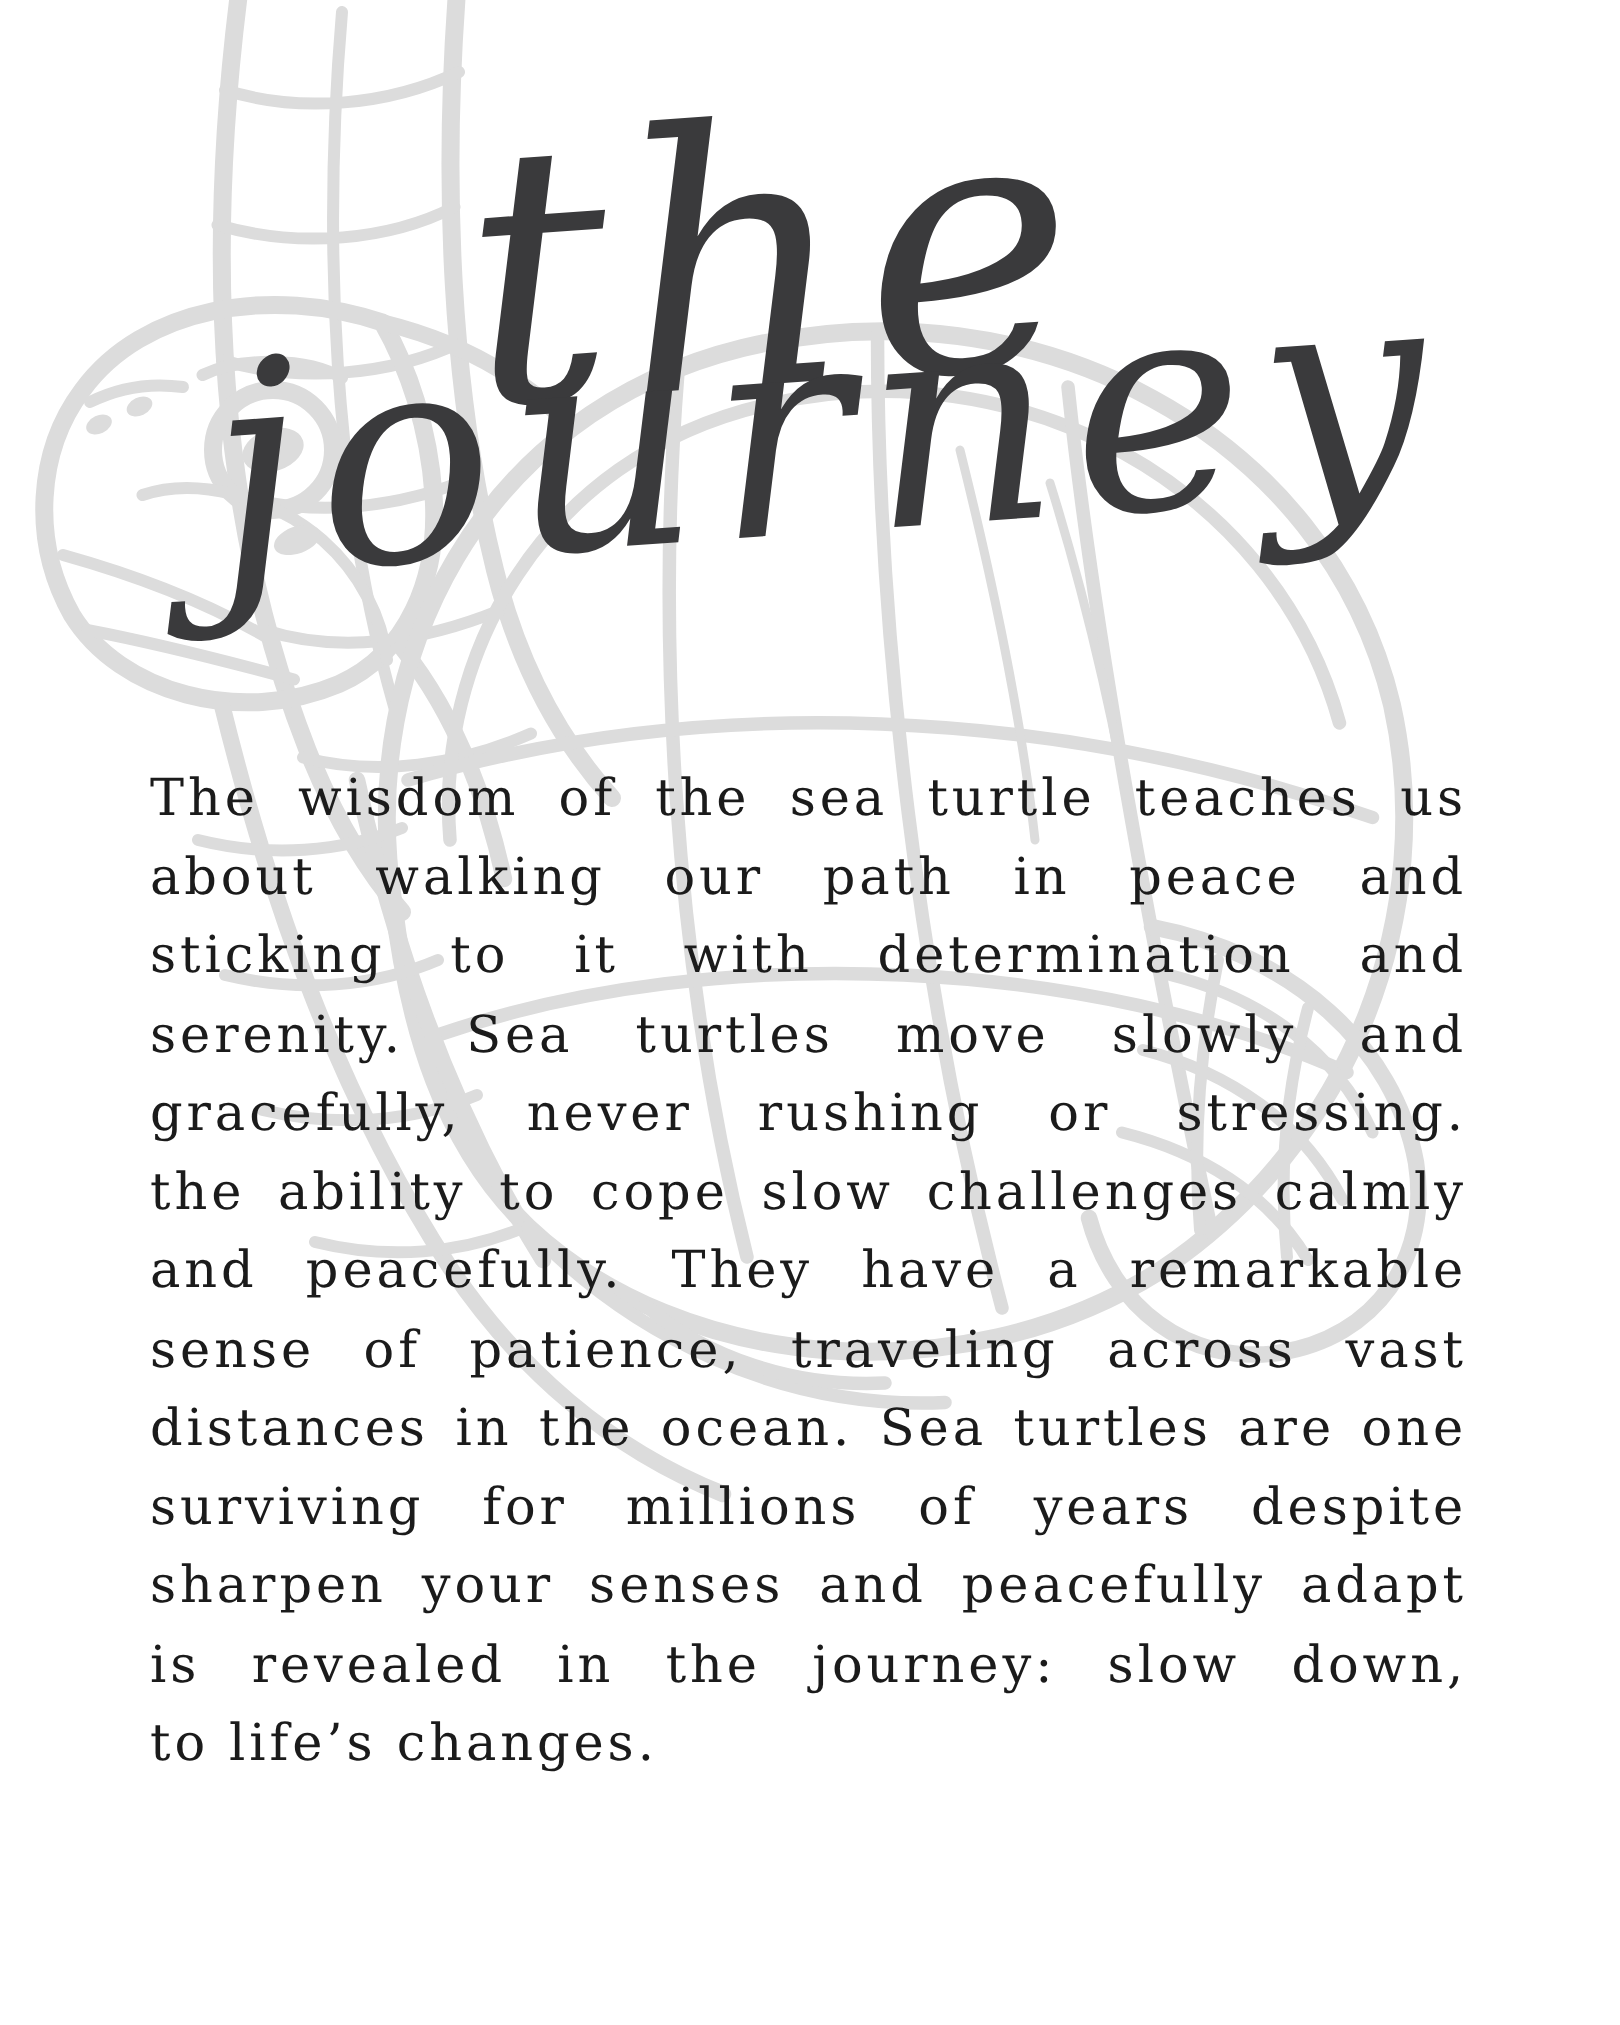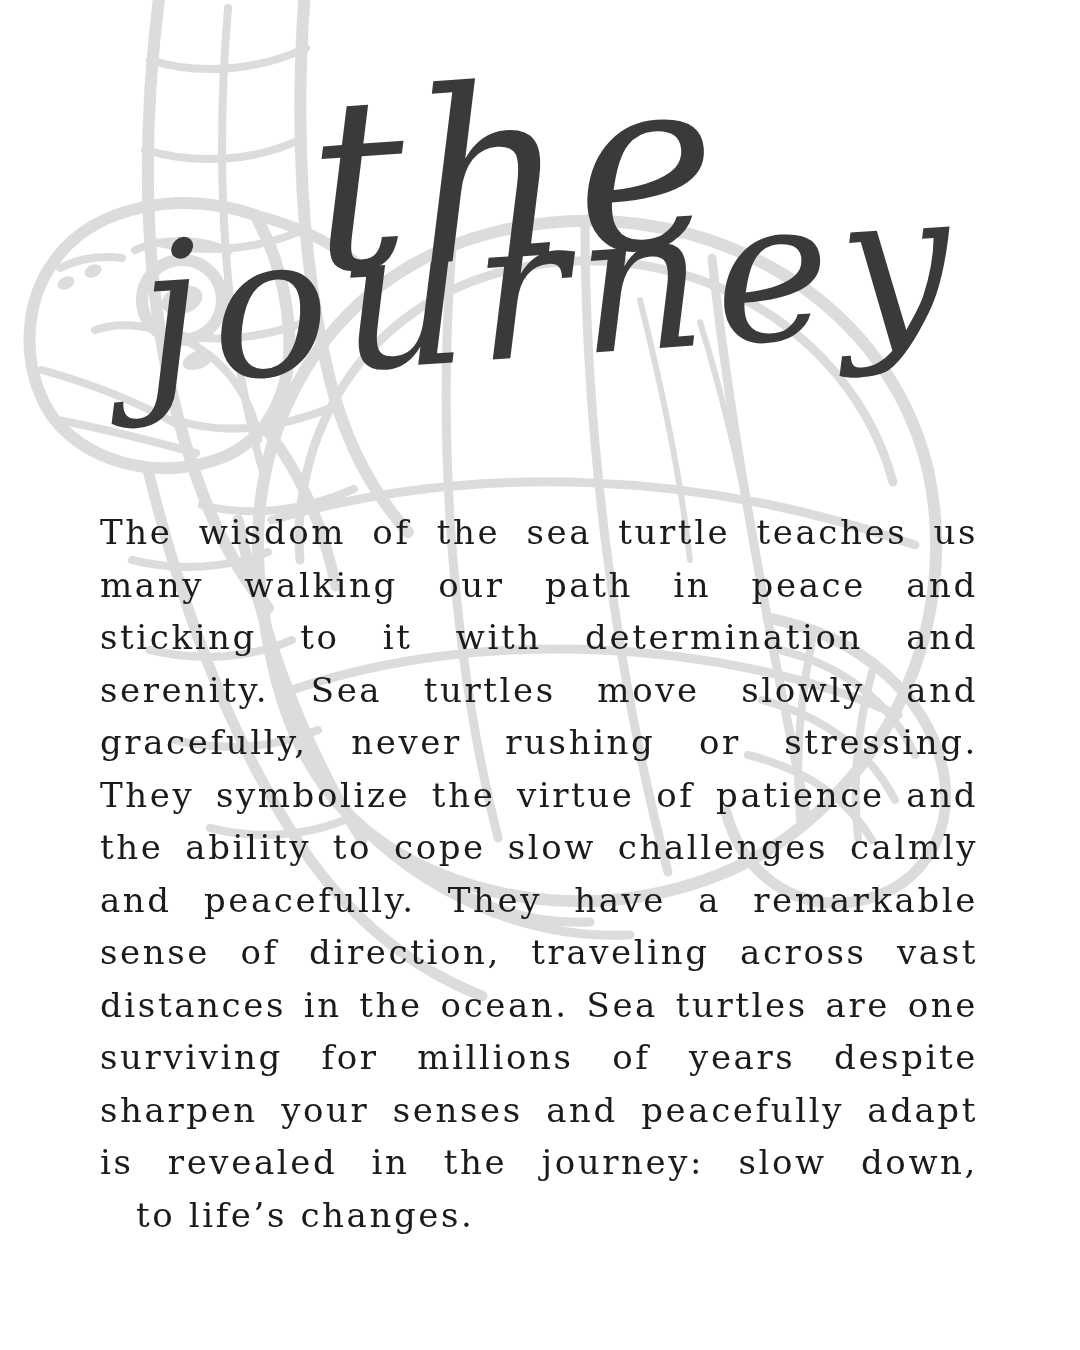--- a/index.html
+++ b/index.html
@@ -36,21 +36,20 @@
     line-height:52.5px;
     letter-spacing:2.6px;
   }
   .body-text .line {
     text-align:justify;
     text-align-last:justify;
     white-space:normal;
   }
   .body-text .line.last {
     text-align-last:left;
-    margin-left:36px;
   }
 </style>
 </head>
 <body>
 
 <div class="poster">
 
   <svg class="turtle-art" viewBox="0 0 1080 1350" xmlns="http://www.w3.org/2000/svg" aria-hidden="true">
     <g stroke="#dcdcdc" fill="none" stroke-linecap="round" stroke-linejoin="round">
 
@@ -137,28 +136,27 @@
     </g>
   </svg>
 
   <div class="title-block">
     <div class="title-word-1">the</div>
     <div class="title-word-2">journey</div>
   </div>
 
   <div class="body-text">
       <div class="line">The wisdom of the sea turtle teaches us</div>
-      <div class="line">many walking our path in peace and</div>
+      <div class="line">about walking our path in peace and</div>
       <div class="line">sticking to it with determination and</div>
       <div class="line">serenity. Sea turtles move slowly and</div>
       <div class="line">gracefully, never rushing or stressing.</div>
-      <div class="line">They symbolize the virtue of patience and</div>
       <div class="line">the ability to cope slow challenges calmly</div>
       <div class="line">and peacefully. They have a remarkable</div>
-      <div class="line">sense of direction, traveling across vast</div>
+      <div class="line">sense of patience, traveling across vast</div>
       <div class="line">distances in the ocean. Sea turtles are one</div>
       <div class="line">surviving for millions of years despite</div>
       <div class="line">sharpen your senses and peacefully adapt</div>
       <div class="line">is revealed in the journey: slow down,</div>
       <div class="line last">to life’s changes.</div>
     </div>
 
 </div>
 
 </body></html>

